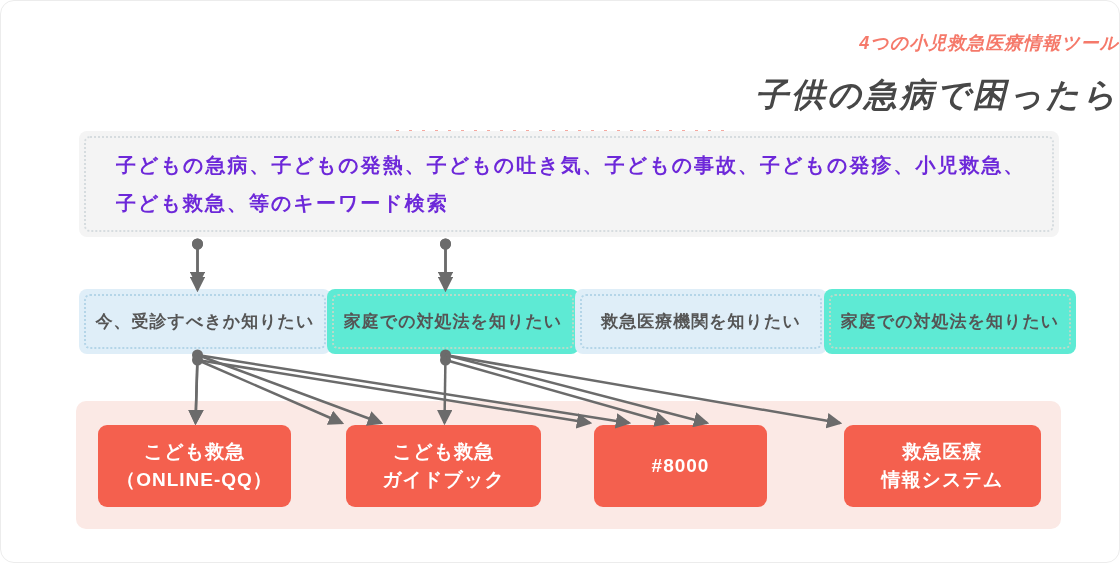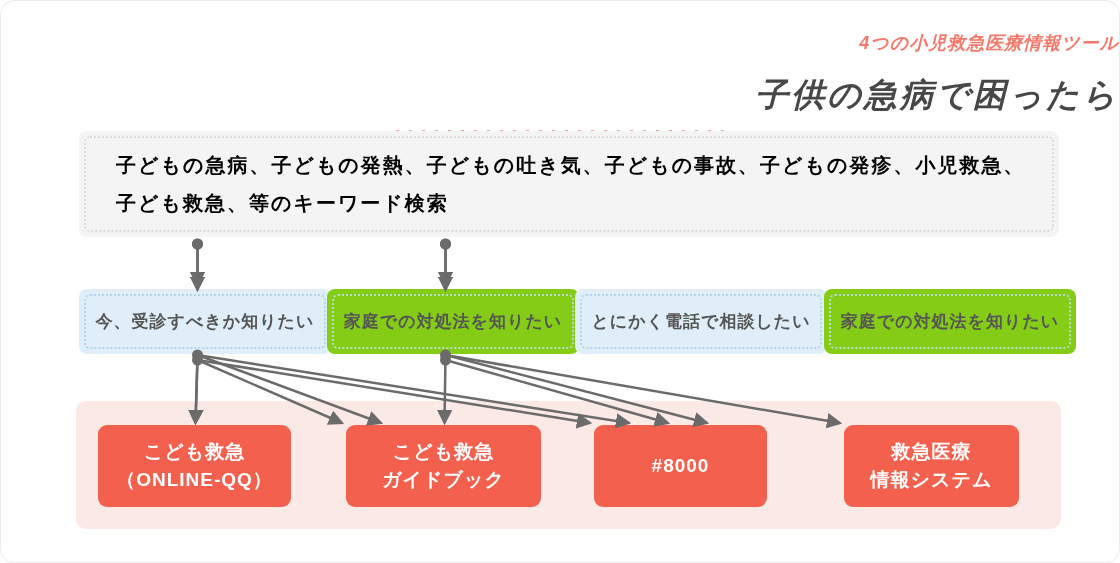--- a/index.html
+++ b/index.html
@@ -39,29 +39,29 @@
     background: #f4f4f4; border-radius: 8px;
   }
   .dotted-inner {
     position: absolute; inset: 5px;
     border: 2px dotted #d6dcdf; border-radius: 6px;
   }
   .keyword-text {
     position: absolute; left: 37px; right: 28px; top: 50%;
     transform: translateY(-50%); margin: 0;
     font-size: 20px; font-weight: bold; letter-spacing: 2px;
-    line-height: 38px; color: #000000;
+    line-height: 38px; color: #6d28d9;
   }
   
   .need {
     position: absolute; top: 288px; width: 252px; height: 65px;
     border-radius: 8px;
   }
   .need.blue  { background: #dfeef8; }
-  .need.green { background: #84cc16; }
+  .need.green { background: #5eead4; }
   .need .dotted-inner {
     display: flex; align-items: center; justify-content: center;
   }
   .need.blue  .dotted-inner { border-color: #b4d5e8; }
   .need.green .dotted-inner { border-color: #b7dbc9; }
   .need-label {
     font-size: 17px; font-weight: bold; letter-spacing: 1px; color: #555555;
     white-space: nowrap;
   }
   
@@ -107,21 +107,21 @@
       <span class="need-label">今、受診すべきか知りたい</span>
     </div>
   </div>
   <div class="need green" style="left:326px">
     <div class="dotted-inner">
       <span class="need-label">家庭での対処法を知りたい</span>
     </div>
   </div>
   <div class="need blue" style="left:574px">
     <div class="dotted-inner">
-      <span class="need-label">とにかく電話で相談したい</span>
+      <span class="need-label">救急医療機関を知りたい</span>
     </div>
   </div>
   <div class="need green" style="left:823px">
     <div class="dotted-inner">
       <span class="need-label">家庭での対処法を知りたい</span>
     </div>
   </div>
 
   <div class="band"></div>
 
@@ -129,21 +129,21 @@
     <span class="tool-label">こども救急
 （ONLINE-QQ）</span>
   </div>
   <div class="tool" style="left:345px;width:195px">
     <span class="tool-label">こども救急
 ガイドブック</span>
   </div>
   <div class="tool" style="left:593px;width:173px">
     <span class="tool-label">#8000</span>
   </div>
-  <div class="tool" style="left:843px;width:175px">
+  <div class="tool" style="left:843px;width:197px">
     <span class="tool-label">救急医療
 情報システム</span>
   </div>
 
   <svg class="connectors" viewBox="0 0 1120 563">
     <defs>
       <marker id="arrowhead" viewBox="0 0 10 10" refX="8.5" refY="5" markerWidth="6.2" markerHeight="6.2" orient="auto-start-reverse">
         <path d="M0,0 L10,5 L0,10 z" fill="#6b6b6b"></path>
       </marker>
     </defs>

